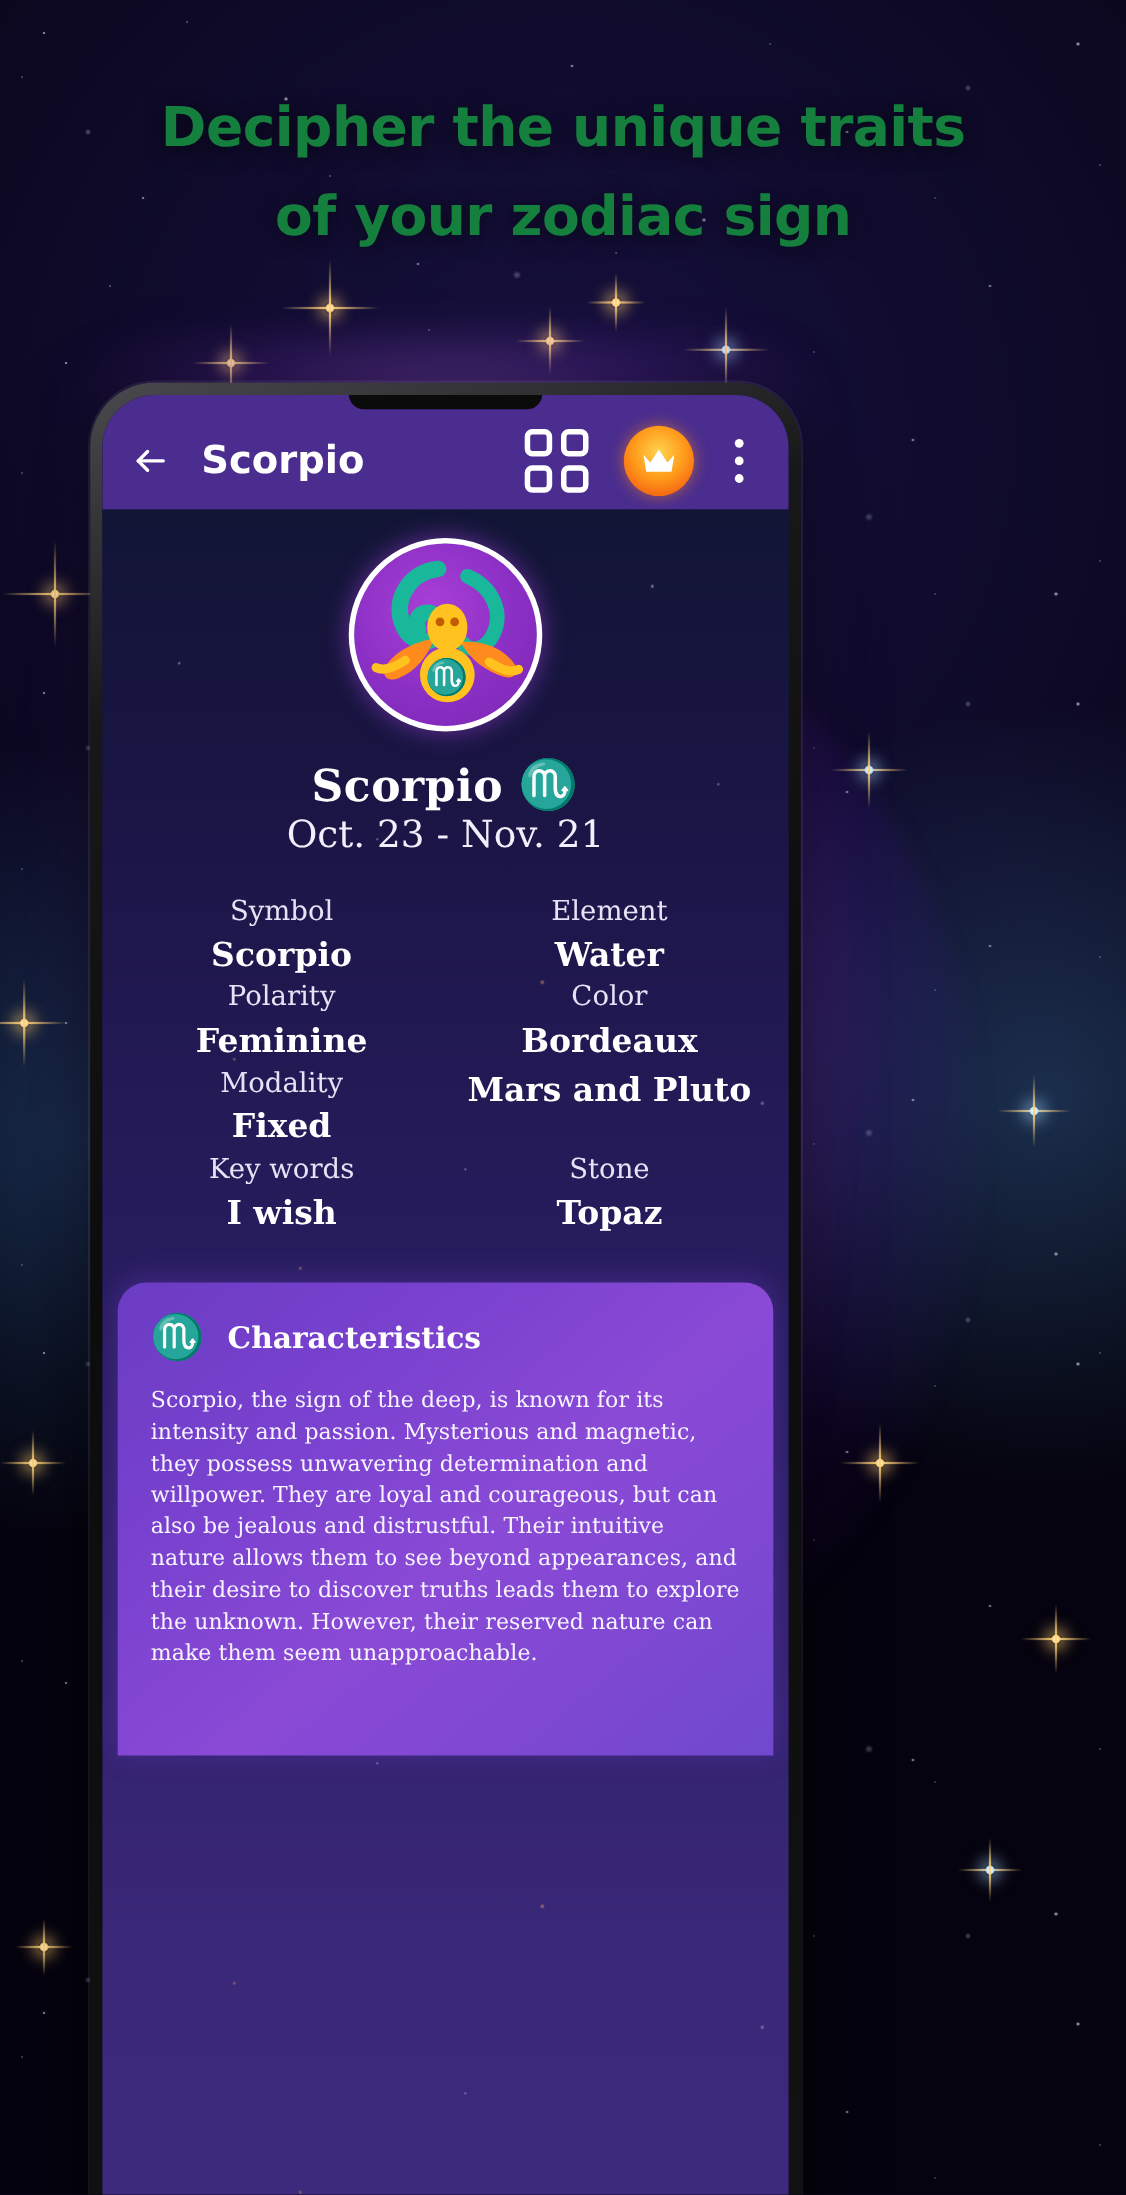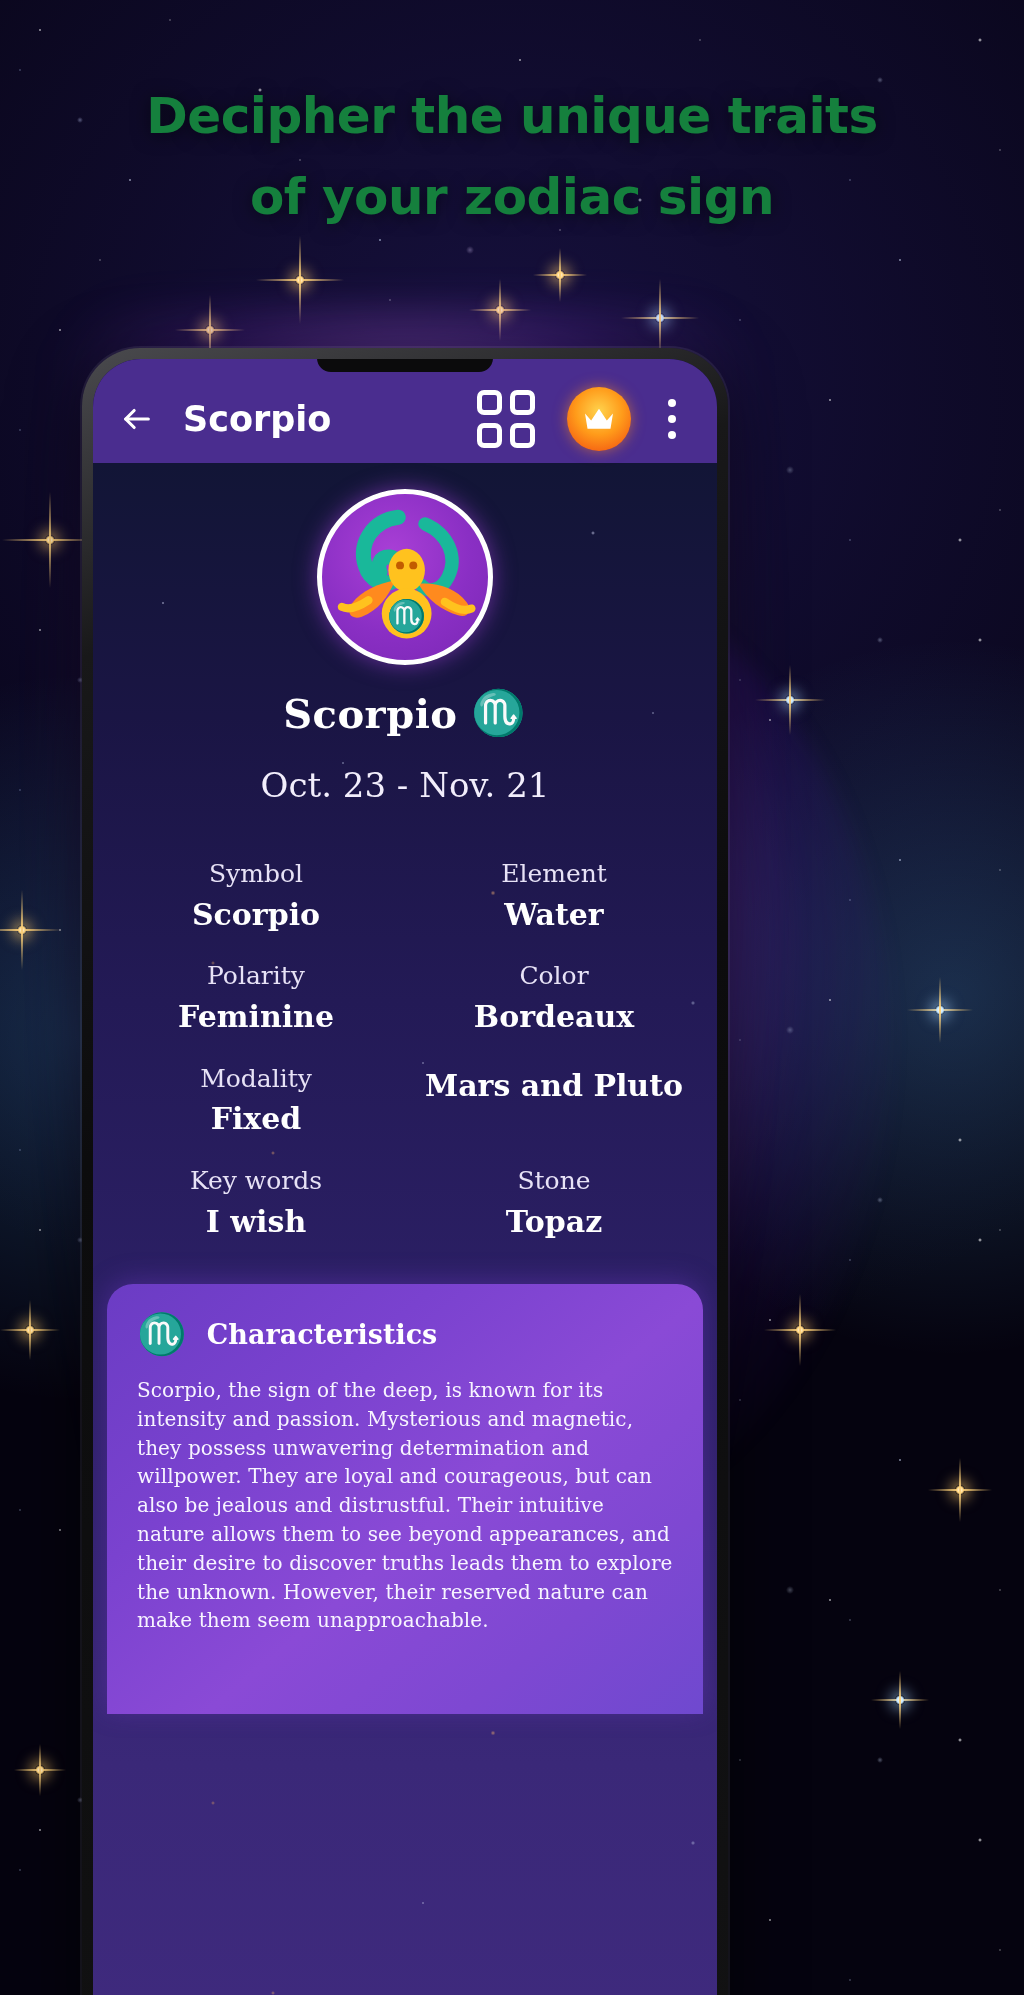--- a/index.html
+++ b/index.html
@@ -220,28 +220,27 @@
     font-size:40px;
     margin-top:22px;
     letter-spacing:.5px;
   }
   .sign-title .glyph{ font-weight:normal; font-size:44px; margin-left:14px; }
   .sign-dates{
     position:relative;
     text-align:center; color:#f2eefc;
     font-family:"DejaVu Serif", serif;
     font-size:34px;
-    margin-top:26px;
+    margin-top:0;
   }
 
   .attr-grid{
     position:relative;
     display:grid; grid-template-columns:1fr 1fr;
-    row-gap:24px;
-    margin-top:52px;
+    margin-top:32px;
     padding:0 14px;
   }
   .attr{ text-align:center; }
   .attr-label{
     color:#e7e2f6; font-family:"DejaVu Serif", serif;
     font-size:25px; font-weight:normal; line-height:1.35;
   }
   .attr-value{
     color:#fff; font-family:"DejaVu Serif", serif;
     font-size:30px; font-weight:bold; line-height:1.35; margin-top:4px;

